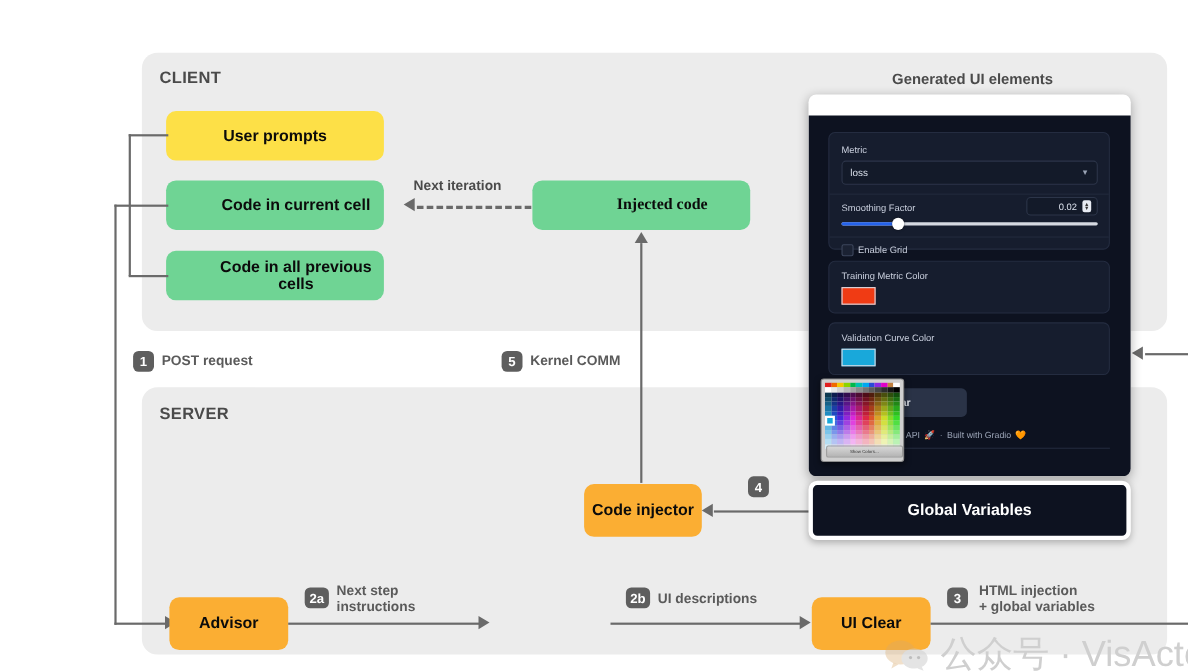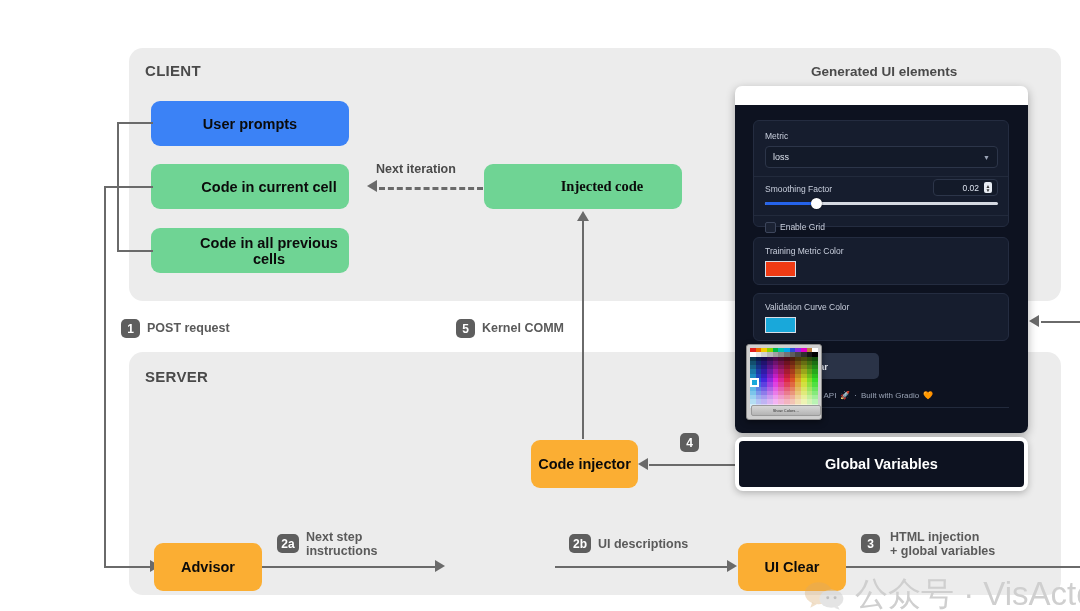--- a/index.html
+++ b/index.html
@@ -30,21 +30,21 @@
   .node{
     position:absolute;
     border-radius:9px;
     display:flex;align-items:center;justify-content:center;
     font-weight:bold;
     font-size:14.5px;
     color:#0b0b0b;
     text-align:center;
     box-sizing:border-box;
   }
-  .node.blue{background:#3b82f6;}
+  .node.blue{background:#fde047;}
   .node.green{background:#6fd494;padding-left:38px;}
   .node.orange{background:#fbae33;}
 
   
   .badge{
     position:absolute;
     background:#5e5e5e;
     color:#fff;
     border-radius:5px;
     font-weight:bold;

